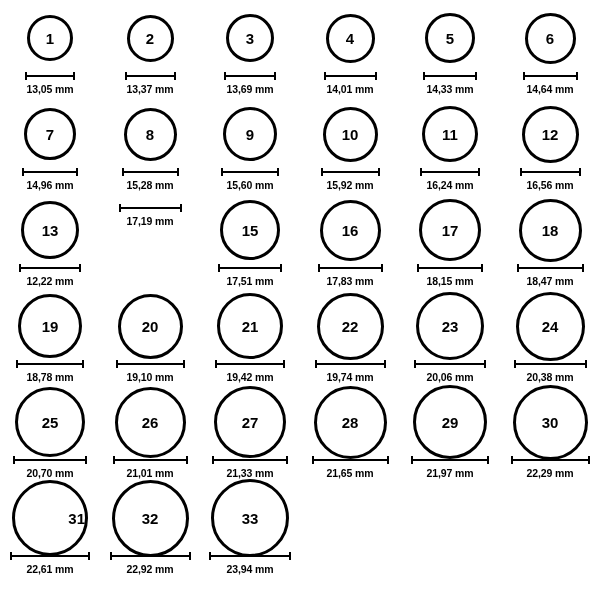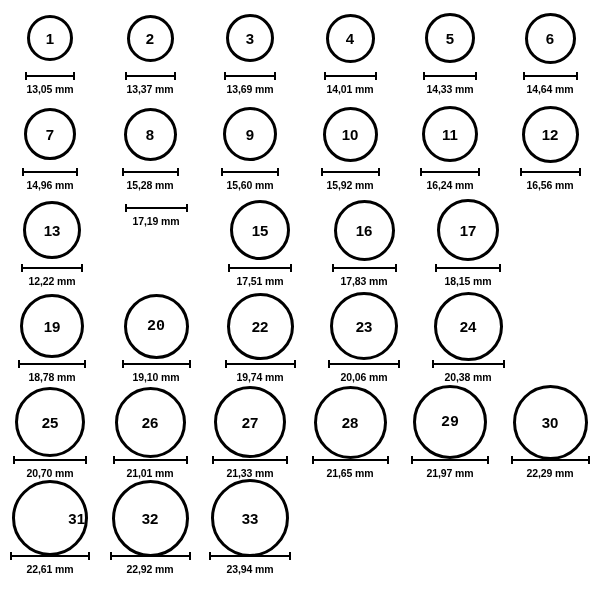--- a/index.html
+++ b/index.html
@@ -279,43 +279,65 @@
         <div class="ring-wrap">
           <div class="ring" style="width: 62px; height: 62px;">
             <span class="ring-size">17</span>
           </div>
         </div>
         <div class="meas">
           <div class="meas-bar" style="width: 62px;"></div>
         </div>
         <div class="diam">18,15 mm</div>
       </div>
+      <div class="cell">
+        <div class="ring-wrap">
+          <div class="ring" style="width: 63px; height: 63px;">
+            <span class="ring-size">18</span>
+          </div>
+        </div>
+        <div class="meas">
+          <div class="meas-bar" style="width: 63px;"></div>
+        </div>
+        <div class="diam">18,47 mm</div>
+      </div>
     </div>
     <div class="row">
       <div class="cell">
         <div class="ring-wrap">
           <div class="ring" style="width: 64px; height: 64px;">
             <span class="ring-size">19</span>
           </div>
         </div>
         <div class="meas">
           <div class="meas-bar" style="width: 64px;"></div>
         </div>
         <div class="diam">18,78 mm</div>
       </div>
       <div class="cell">
         <div class="ring-wrap">
-          <div class="ring" style="width: 65px; height: 65px; font-family: Liberation Mono, monospace;">
+          <div class="ring" style="width: 65px; height: 65px;">
             <span class="ring-size">20</span>
           </div>
         </div>
         <div class="meas">
           <div class="meas-bar" style="width: 65px;"></div>
         </div>
         <div class="diam">19,10 mm</div>
+      </div>
+      <div class="cell">
+        <div class="ring-wrap">
+          <div class="ring" style="width: 66px; height: 66px;">
+            <span class="ring-size">21</span>
+          </div>
+        </div>
+        <div class="meas">
+          <div class="meas-bar" style="width: 66px;"></div>
+        </div>
+        <div class="diam">19,42 mm</div>
       </div>
       <div class="cell">
         <div class="ring-wrap">
           <div class="ring" style="width: 67px; height: 67px;">
             <span class="ring-size">22</span>
           </div>
         </div>
         <div class="meas">
           <div class="meas-bar" style="width: 67px;"></div>
         </div>
@@ -384,21 +406,21 @@
             <span class="ring-size">28</span>
           </div>
         </div>
         <div class="meas">
           <div class="meas-bar" style="width: 73px;"></div>
         </div>
         <div class="diam">21,65 mm</div>
       </div>
       <div class="cell">
         <div class="ring-wrap">
-          <div class="ring" style="width: 74px; height: 74px; font-family: Liberation Mono, monospace;">
+          <div class="ring" style="width: 74px; height: 74px;">
             <span class="ring-size">29</span>
           </div>
         </div>
         <div class="meas">
           <div class="meas-bar" style="width: 74px;"></div>
         </div>
         <div class="diam">21,97 mm</div>
       </div>
       <div class="cell">
         <div class="ring-wrap">

